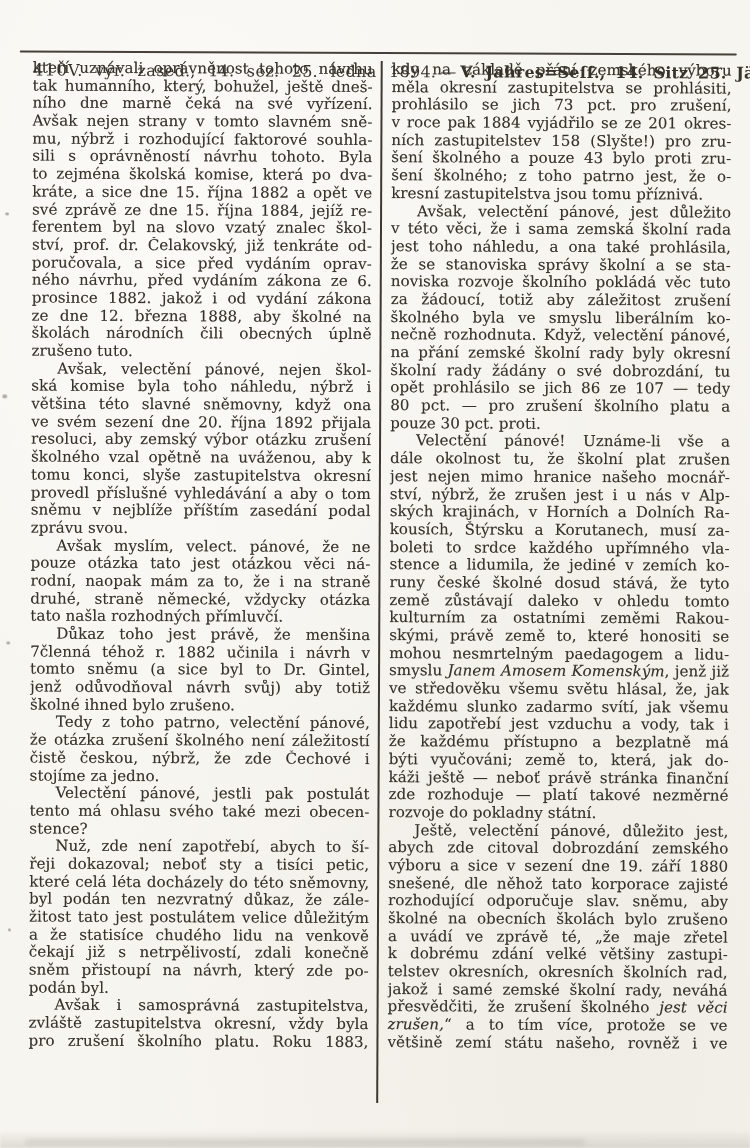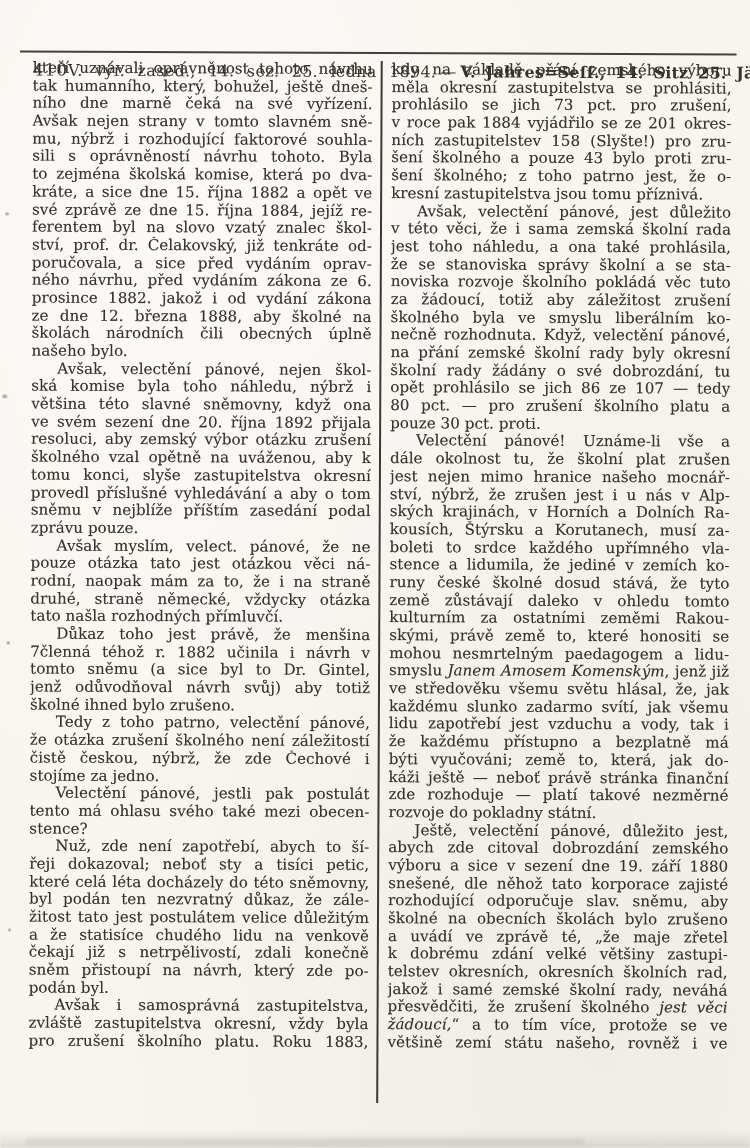--- a/index.html
+++ b/index.html
@@ -78,33 +78,33 @@
             <div class="line"><span>to zejména školská komise, která po dva-</span></div>
             <div class="line"><span>kráte, a sice dne 15. října 1882 a opět ve</span></div>
             <div class="line"><span>své zprávě ze dne 15. října 1884, jejíž re-</span></div>
             <div class="line"><span>ferentem byl na slovo vzatý znalec škol-</span></div>
             <div class="line"><span>ství, prof. dr. Čelakovský, již tenkráte od-</span></div>
             <div class="line"><span>poručovala, a sice před vydáním oprav-</span></div>
             <div class="line"><span>ného návrhu, před vydáním zákona ze 6.</span></div>
             <div class="line"><span>prosince 1882. jakož i od vydání zákona</span></div>
             <div class="line"><span>ze dne 12. března 1888, aby školné na</span></div>
             <div class="line"><span>školách národních čili obecných úplně</span></div>
-            <div class="line lastline"><span>našeho bylo.</span></div>
+            <div class="line lastline"><span>zrušeno tuto.</span></div>
           </div>
           <div class="para">
             <div class="line indent"><span>Avšak, velectění pánové, nejen škol-</span></div>
             <div class="line"><span>ská komise byla toho náhledu, nýbrž i</span></div>
             <div class="line"><span>většina této slavné sněmovny, když ona</span></div>
             <div class="line"><span>ve svém sezení dne 20. října 1892 přijala</span></div>
             <div class="line"><span>resoluci, aby zemský výbor otázku zrušení</span></div>
             <div class="line"><span>školného vzal opětně na uváženou, aby k</span></div>
             <div class="line"><span>tomu konci, slyše zastupitelstva okresní</span></div>
             <div class="line"><span>provedl příslušné vyhledávání a aby o tom</span></div>
             <div class="line"><span>sněmu v nejblíže příštím zasedání podal</span></div>
-            <div class="line lastline"><span>zprávu pouze.</span></div>
+            <div class="line lastline"><span>zprávu svou.</span></div>
           </div>
           <div class="para">
             <div class="line indent"><span>Avšak myslím, velect. pánové, že ne</span></div>
             <div class="line"><span>pouze otázka tato jest otázkou věci ná-</span></div>
             <div class="line"><span>rodní, naopak mám za to, že i na straně</span></div>
             <div class="line"><span>druhé, straně německé, vždycky otázka</span></div>
             <div class="line lastline"><span>tato našla rozhodných přímluvčí.</span></div>
           </div>
           <div class="para">
             <div class="line indent"><span>Důkaz toho jest právě, že menšina</span></div>
@@ -197,21 +197,21 @@
             <div class="line"><span>abych zde citoval dobrozdání zemského</span></div>
             <div class="line"><span>výboru a sice v sezení dne 19. září 1880</span></div>
             <div class="line"><span>snešené, dle něhož tato korporace zajisté</span></div>
             <div class="line"><span>rozhodující odporučuje slav. sněmu, aby</span></div>
             <div class="line"><span>školné na obecních školách bylo zrušeno</span></div>
             <div class="line"><span>a uvádí ve zprávě té, „že maje zřetel</span></div>
             <div class="line"><span>k dobrému zdání velké většiny zastupi-</span></div>
             <div class="line"><span>telstev okresních, okresních školních rad,</span></div>
             <div class="line"><span>jakož i samé zemské školní rady, neváhá</span></div>
             <div class="line"><span>přesvědčiti, že zrušení školného </span><i>jest věci</i></div>
-            <div class="line"><i>žádoucí,</i><span>“ a to tím více, protože se ve</span></div>
+            <div class="line"><i>zrušen,</i><span>“ a to tím více, protože se ve</span></div>
             <div class="line"><span>většině zemí státu našeho, rovněž i ve</span></div>
           </div>
         </div>
     </div>
 
     <div class="speck" style="left:6px;  top:214px; width:4px; height:3px;"></div>
     <div class="speck" style="left:4px;  top:396px; width:5px; height:4px;"></div>
     <div class="speck" style="left:9px;  top:643px; width:4px; height:3px;"></div>
     <div class="speck" style="left:12px; top:930px; width:3px; height:3px;"></div>
   </div>

